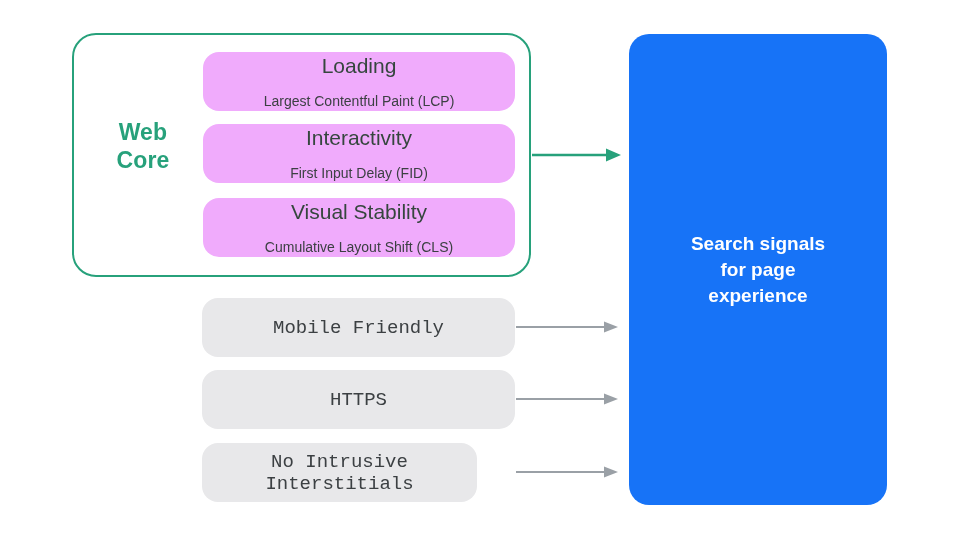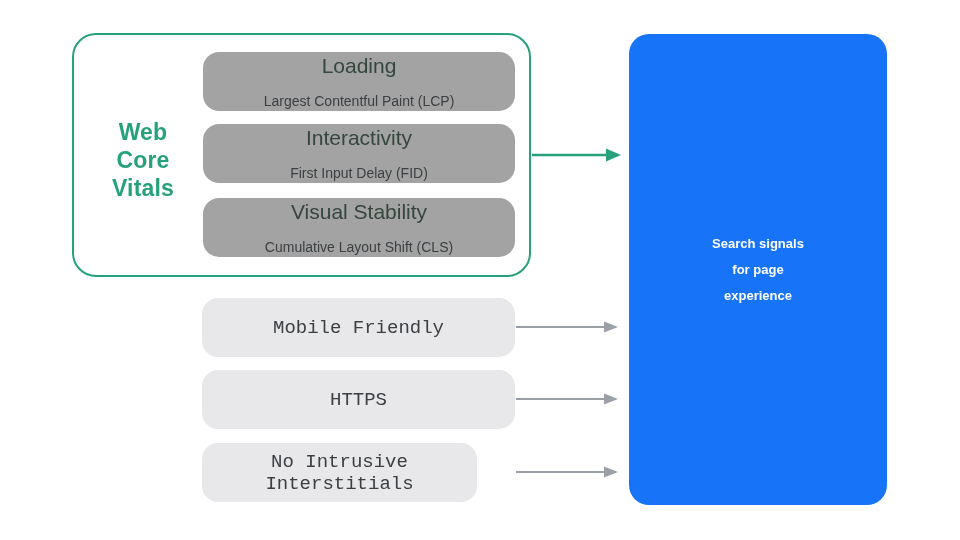--- a/index.html
+++ b/index.html
@@ -45,21 +45,21 @@
     width: 312px;
     height: 59px;
     border-radius: 16px;
     display: flex;
     flex-direction: column;
     align-items: center;
     justify-content: center;
     box-sizing: border-box;
     text-align: center;
   }
-  .pill.mint { background: #a3a3a3; }
+  .pill.mint { background: #f0abfc; }
   .pill.gray { background: #e8e8ea; font-family: Liberation Mono, monospace; }
   .pill-title {
     color: #35463e;
     font-size: 21px;
     font-weight: 500;
     line-height: 24px;
   }
   .pill-sub {
     color: #3c4043;
     font-size: 14px;
@@ -87,21 +87,21 @@
     background: #1773f7;
     border-radius: 20px;
     display: flex;
     flex-direction: column;
     align-items: center;
     justify-content: center;
     text-align: center;
   }
   .result-line {
     color: #ffffff;
-    font-size: 13px;
+    font-size: 19px;
     font-weight: 700;
     line-height: 26px;
   }
   .arrow-layer {
     position: absolute;
     left: 0;
     top: 0;
     width: 960px;
     height: 540px;
     pointer-events: none;
@@ -110,21 +110,20 @@
 </head>
 <body>
 
 <div class="canvas">
 
   <div class="cwv-container"></div>
 
   <div class="cwv-label">
     <div>Web</div>
     <div>Core</div>
-    <div>Vitals</div>
   </div>
 
   <div class="pill mint p1">
     <div class="pill-title">Loading</div>
     <div class="pill-sub">Largest Contentful Paint (LCP)</div>
   </div>
 
   <div class="pill mint p3">
     <div class="pill-title">Visual Stability</div>
     <div class="pill-sub">Cumulative Layout Shift (CLS)</div>

